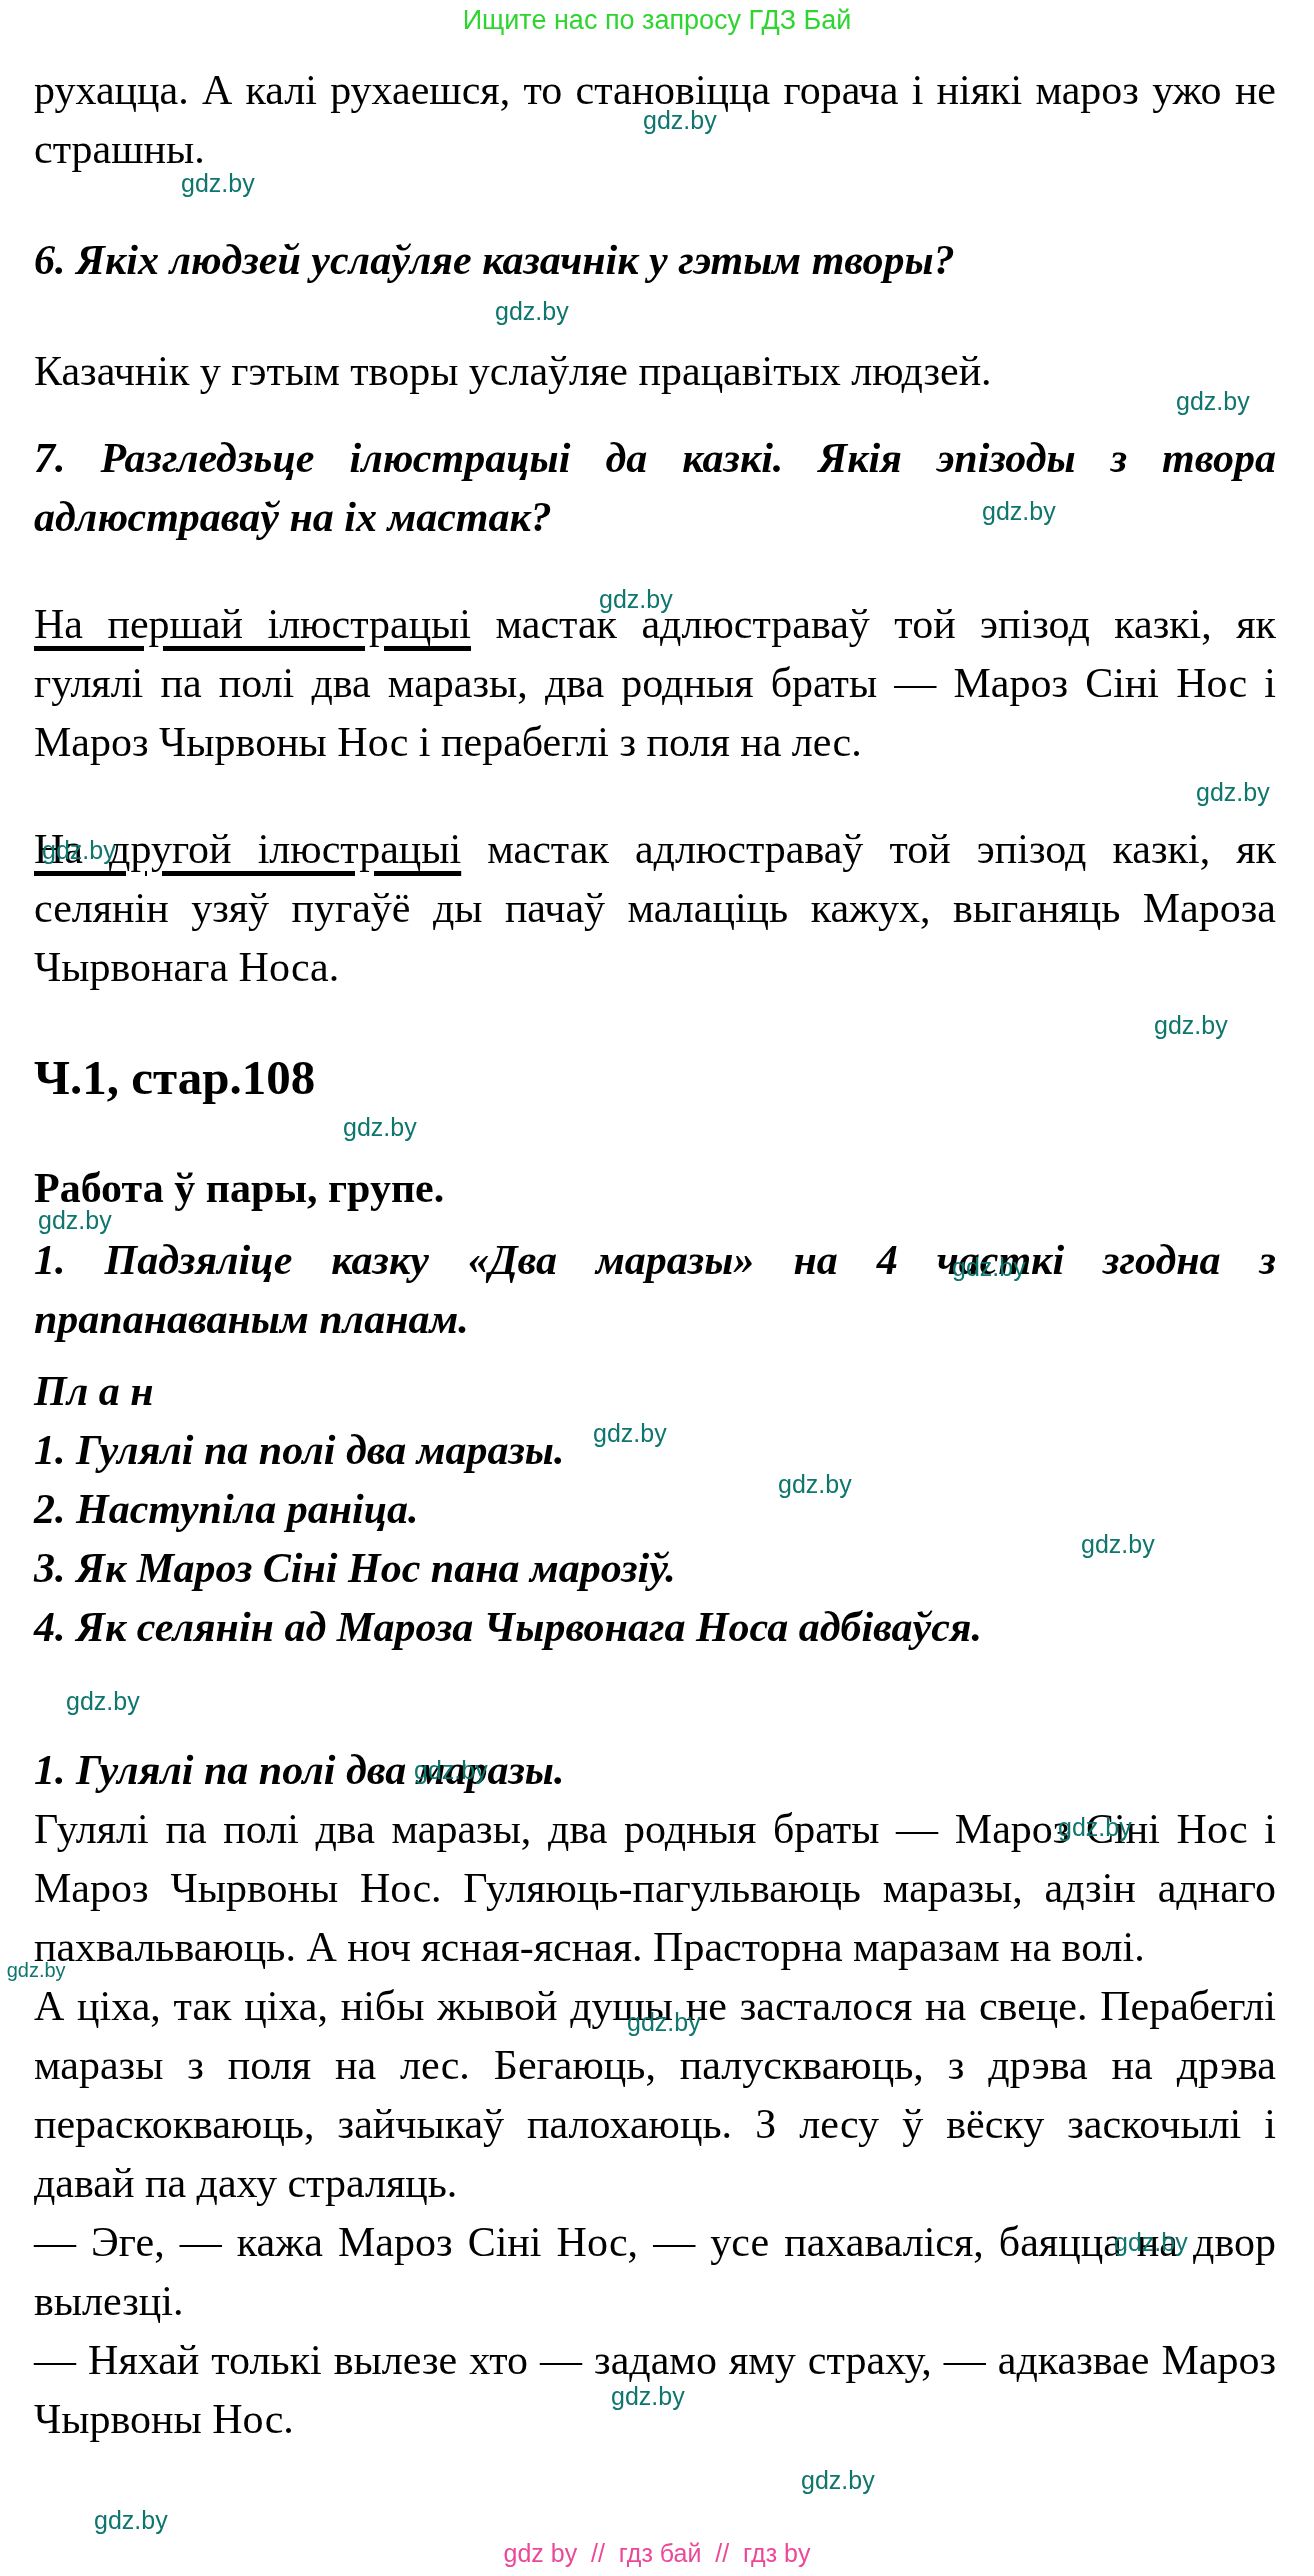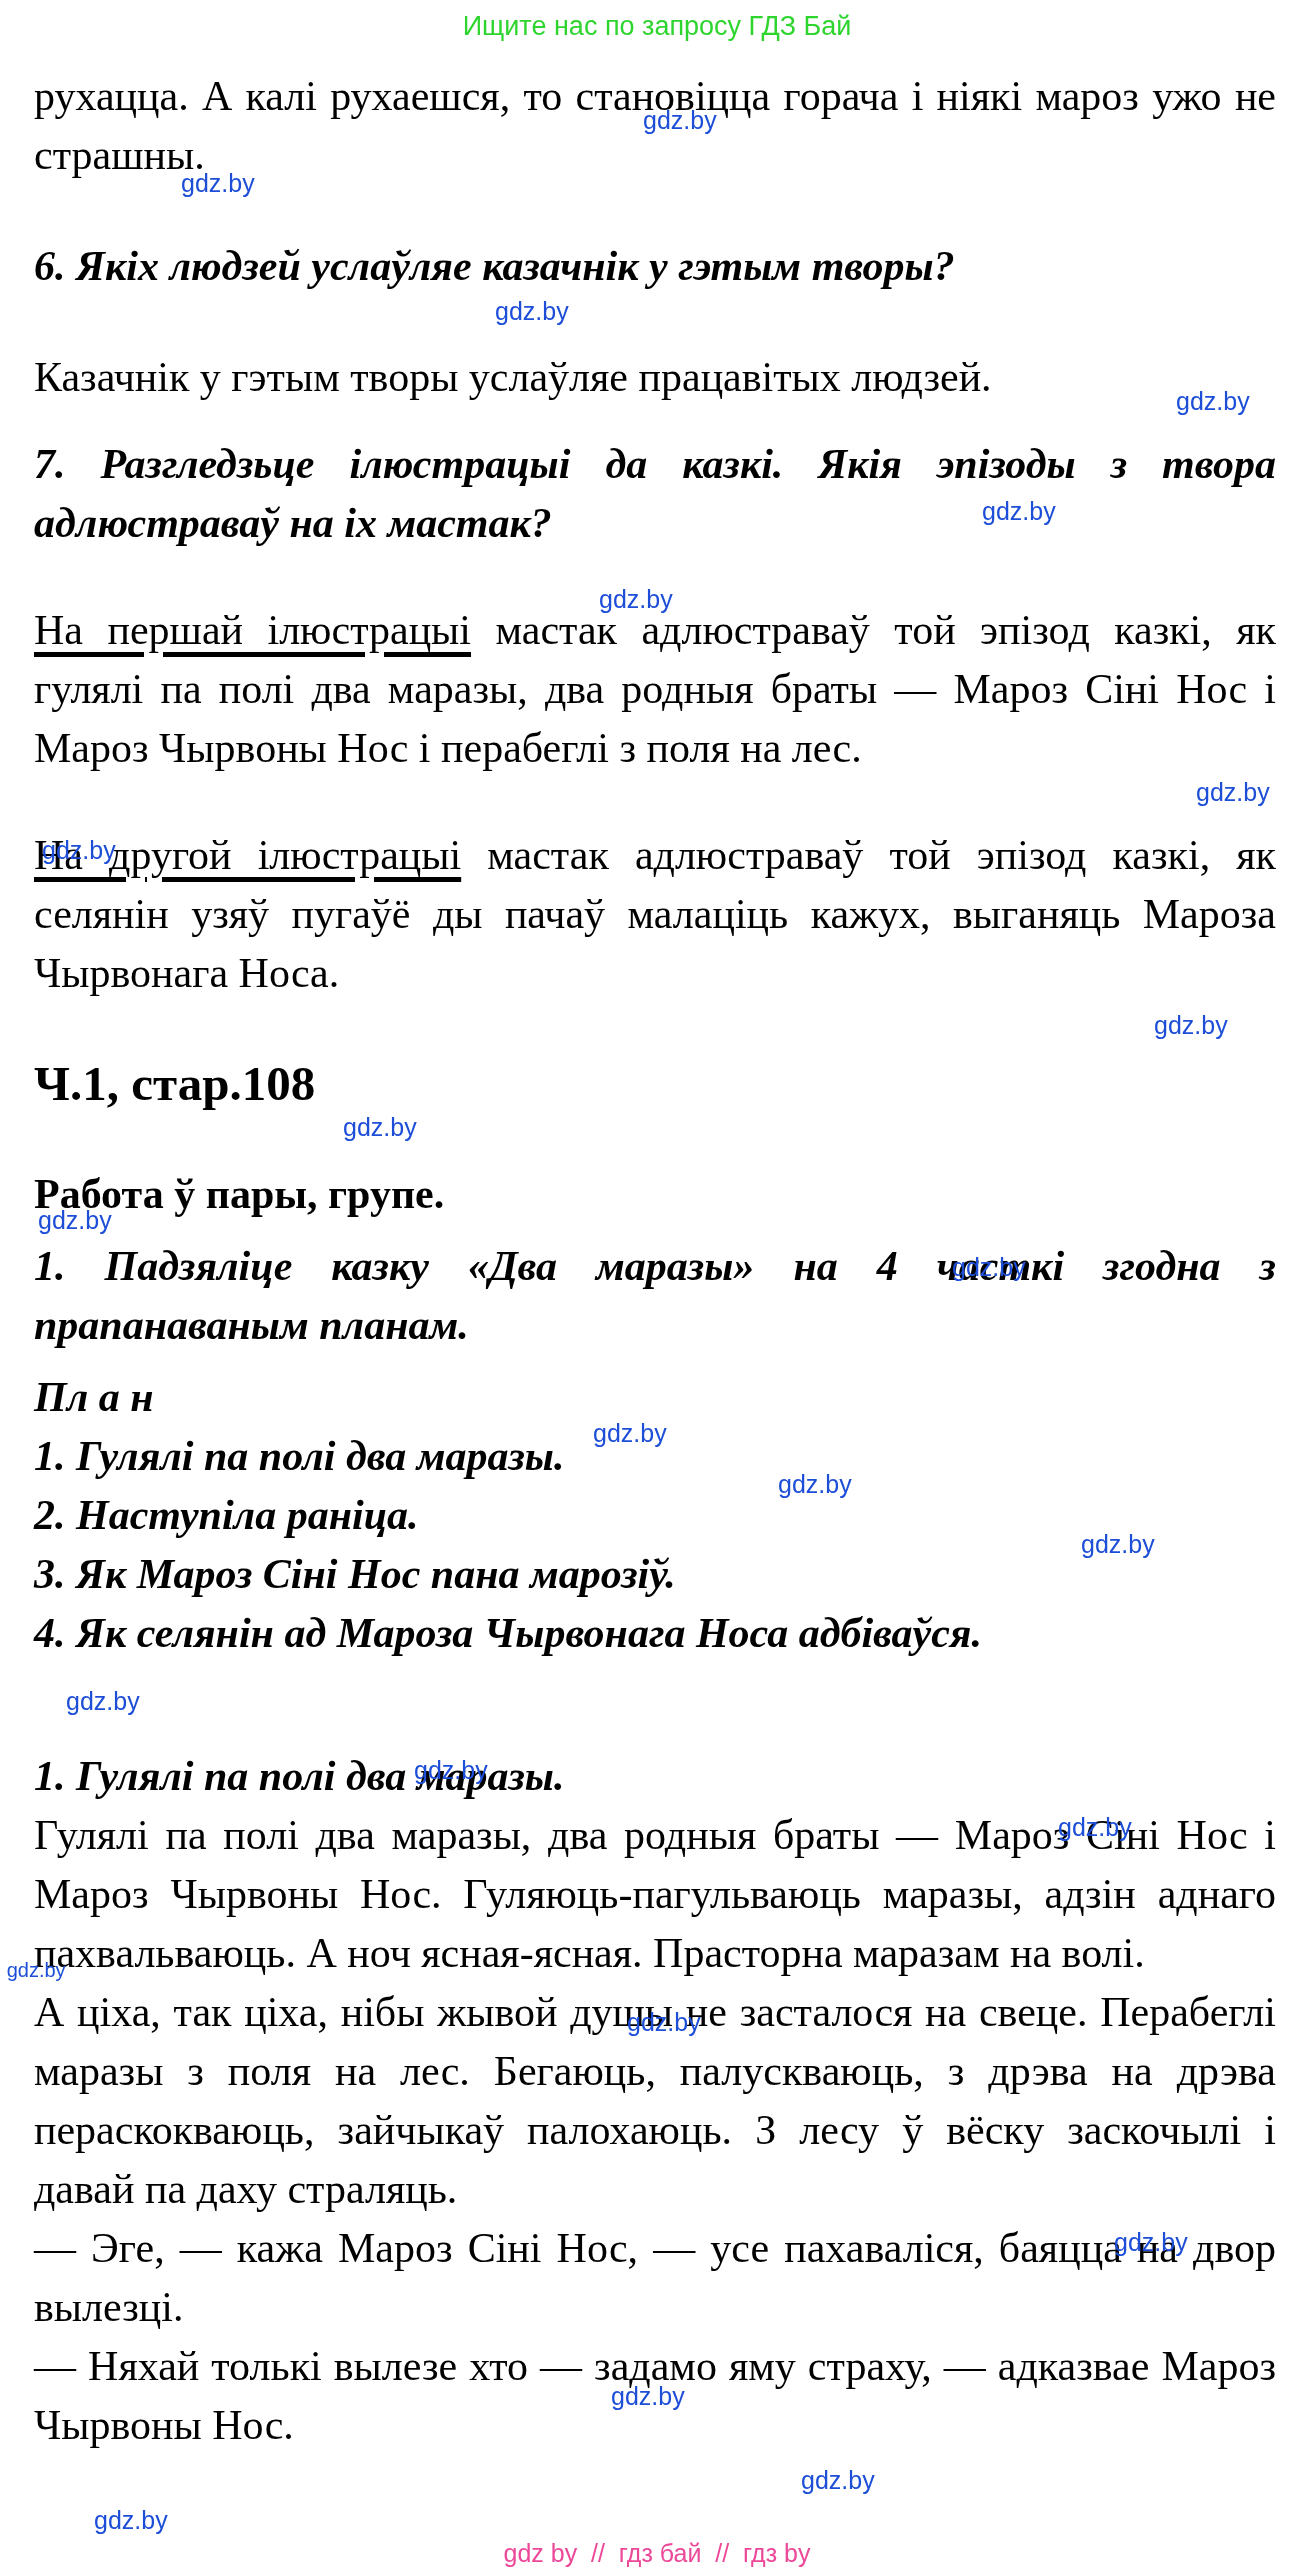--- a/index.html
+++ b/index.html
@@ -2,21 +2,21 @@
 <html style="font-size:13.5px"><head>
 <meta charset="utf-8">
 <style>
   html,body{margin:0;padding:0;background:#9a9a9a;}
   .page{
     width:1314px;height:2576px;background:#ffffff;color:#000;
     position:relative;overflow:hidden;margin:0 auto;
     font-family:"Liberation Serif",serif;
   }
   .banner{
-    padding-top:10px;text-align:center;
+    padding-top:4px;text-align:center;
     font-family:"Liberation Sans",sans-serif;
     font-size:27px;line-height:32px;color:#2ed52e;
   }
   .content{padding:13.5px 38px 0 34px;}
   .block{font-size:42px;line-height:59px;}
   .body{text-align:justify;}
   .q{font-weight:bold;font-style:italic;text-align:justify;}
   .sec{font-weight:bold;font-size:49px;line-height:66px;}
   .sub{font-weight:bold;}
   .underlined{
@@ -27,21 +27,21 @@
   .gap-first{margin-top:11.8px;}
   .gap-none{margin-top:0;}
   .gap-tight{margin-top:13px;}
   .gap-sm{margin-top:48px;}
   .gap-md{margin-top:52px;}
   .gap-lg{margin-top:28px;}
   .gap-xl{margin-top:84px;}
   .wm{
     position:absolute;
     font-family:"Liberation Sans",sans-serif;
-    font-size:25px;line-height:1;color:#1d4ed8;
+    font-size:25px;line-height:1;color:#0f766e;
     white-space:nowrap;
   }
   .wm-small{font-size:20px;}
   .footer{
     position:absolute;left:0;right:0;bottom:8.4px;
     text-align:center;white-space:pre;
     font-family:"Liberation Sans",sans-serif;
     font-size:25px;color:#ec4899;
   }
 </style>

